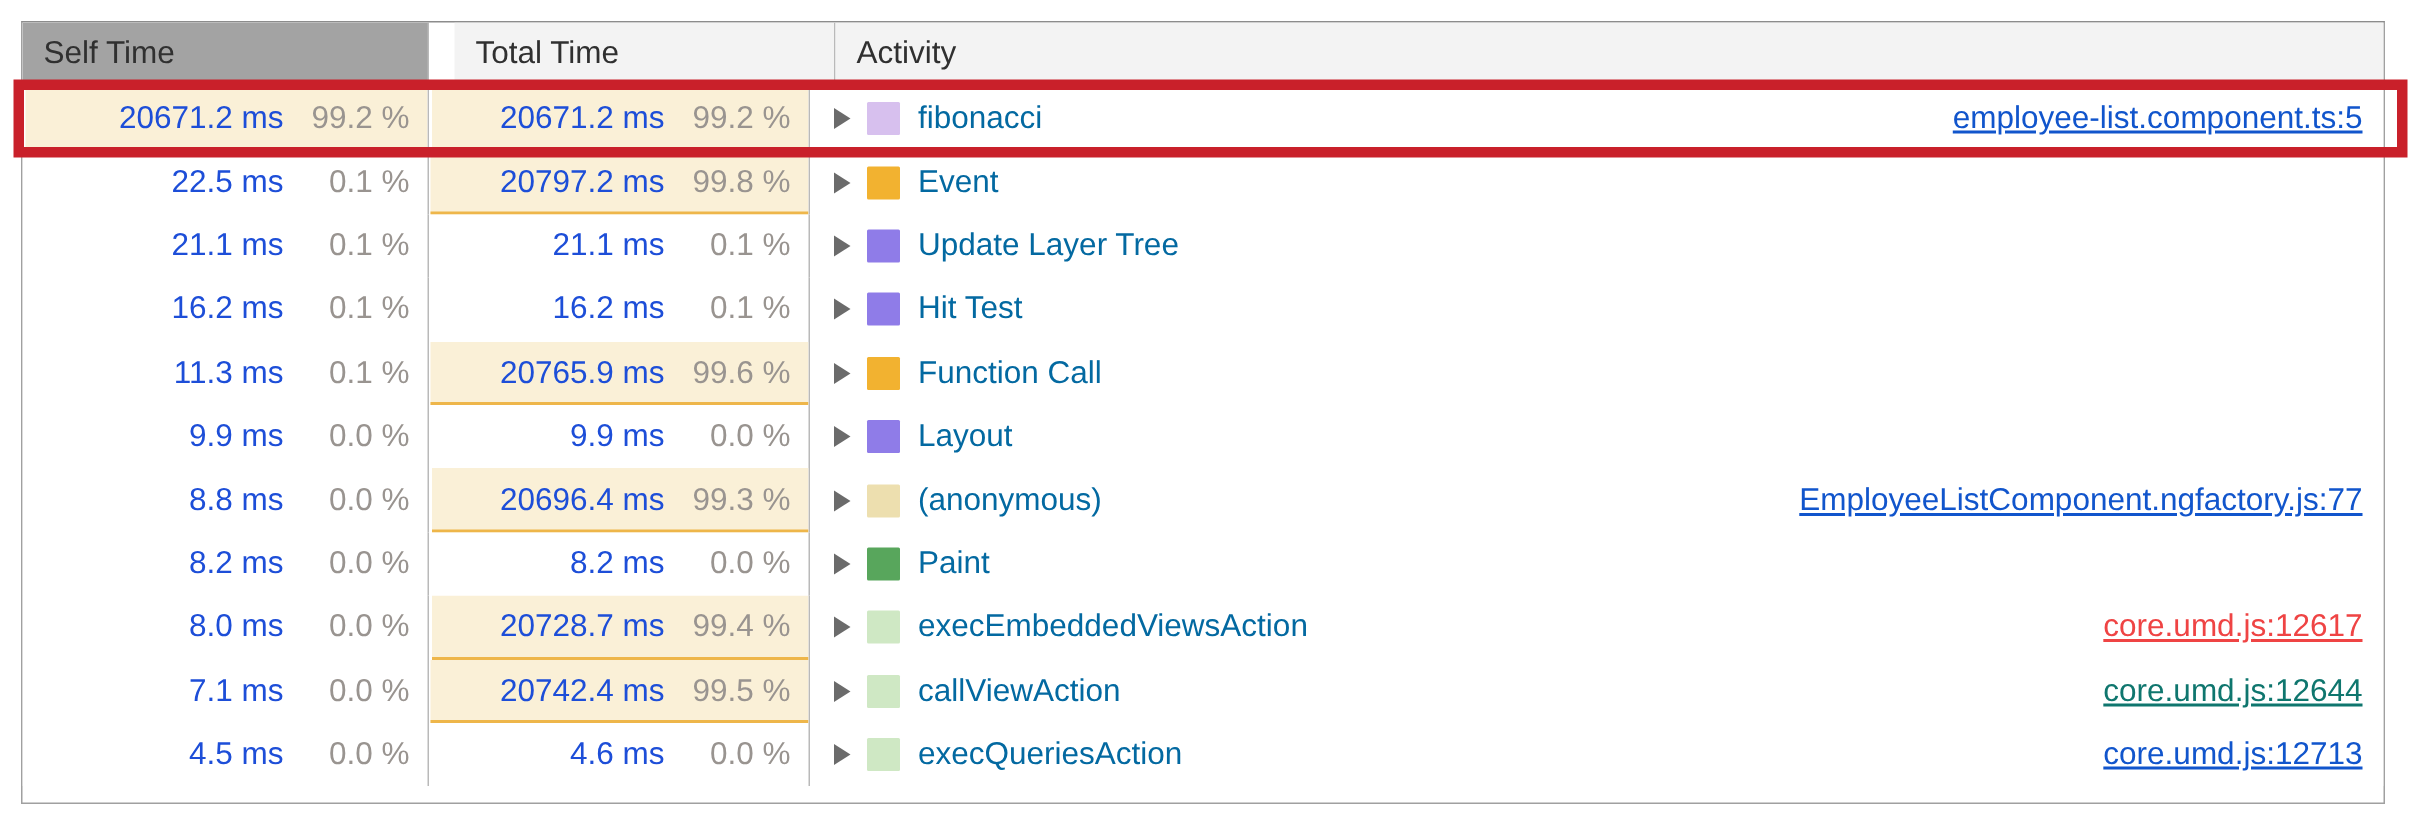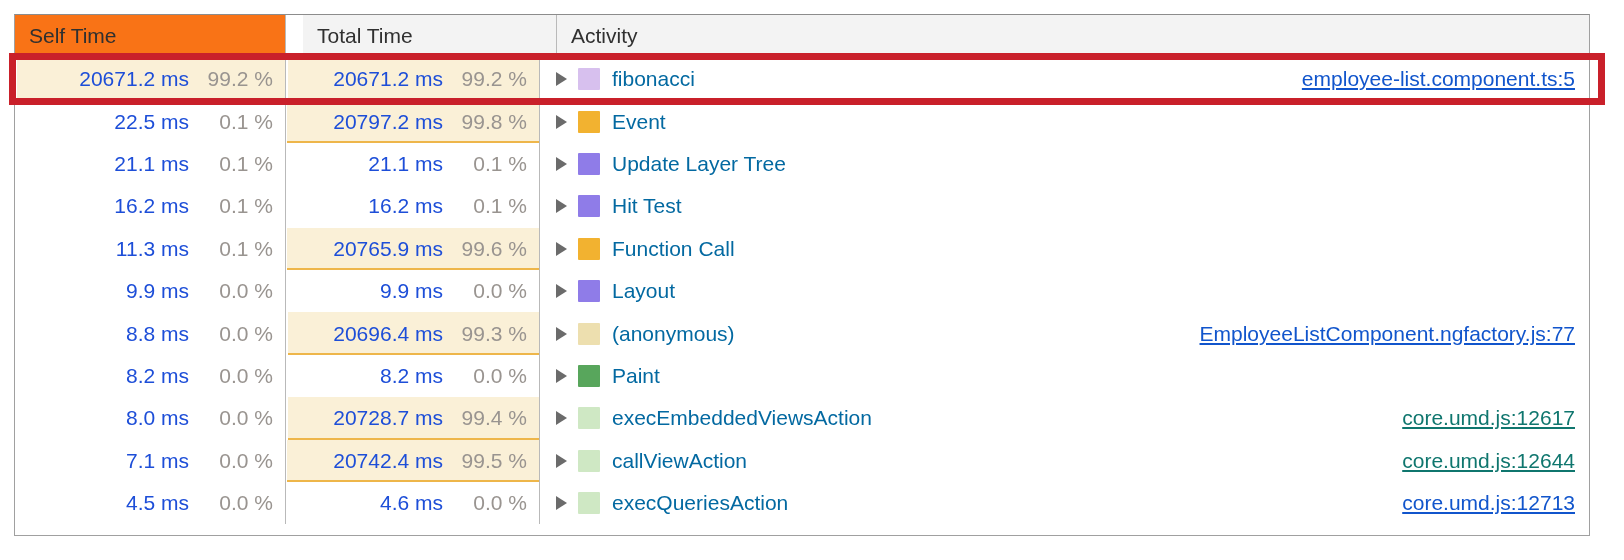--- a/index.html
+++ b/index.html
@@ -40,21 +40,21 @@
     display: flex;
     align-items: center;
     font-size: 21px;
     color: #303030;
     padding-left: 14px;
     background: #f3f3f3;
     border-right: 1px solid #b9b9b9;
     white-space: nowrap;
     overflow: hidden;
   }
-  .th.sorted { background: #f97316; }
+  .th.sorted { background: #a3a3a3; }
   .th-self  { width: 271px; }
   .th-total { width: 254px; margin-left: 17px; }
   .th-act   { flex: 1 1 auto; border-right: none; }
 
   
   .tbody { }
 
   .trow {
     display: flex;
     height: 42.4px;
@@ -367,21 +367,21 @@
           <div class="num-wrap">
             <span class="v-time">20728.7 ms</span>
             <span class="v-pct">99.4 %</span>
           </div>
         </div>
         <div class="cell-act">
           <span class="disclosure"></span>
           <span class="swatch" style="background: rgb(207, 232, 196);"></span>
           <span class="act-name">execEmbeddedViewsAction</span>
           <span class="act-spacer"></span>
-          <span class="act-link" style="color: #0f766e;">core.umd.js:12617</span>
+          <span class="act-link" style="color: #ef4444;">core.umd.js:12617</span>
         </div>
       </div>
       <div class="trow">
         <div class="cell-num cell-self">
           <div class="num-wrap">
             <span class="v-time">7.1 ms</span>
             <span class="v-pct">0.0 %</span>
           </div>
         </div>
         <div class="cell-num cell-total">

